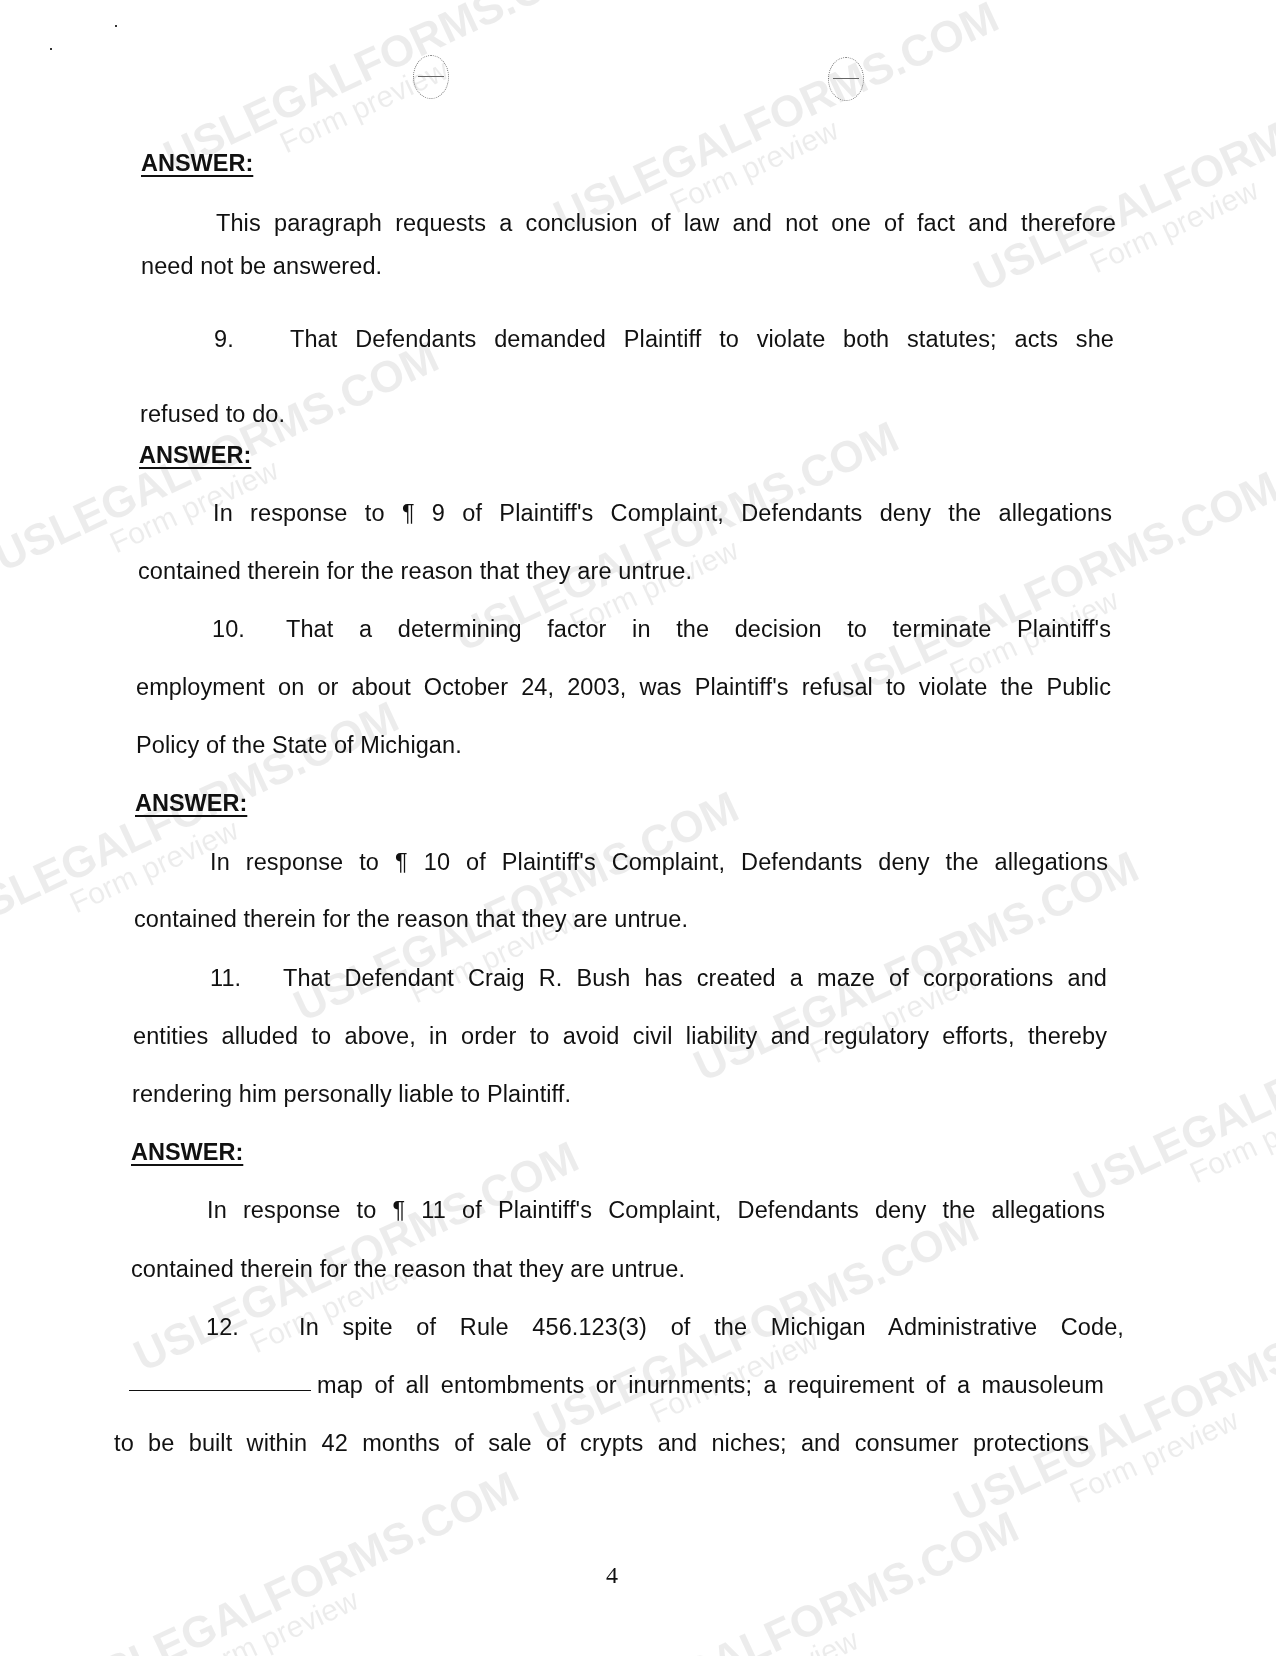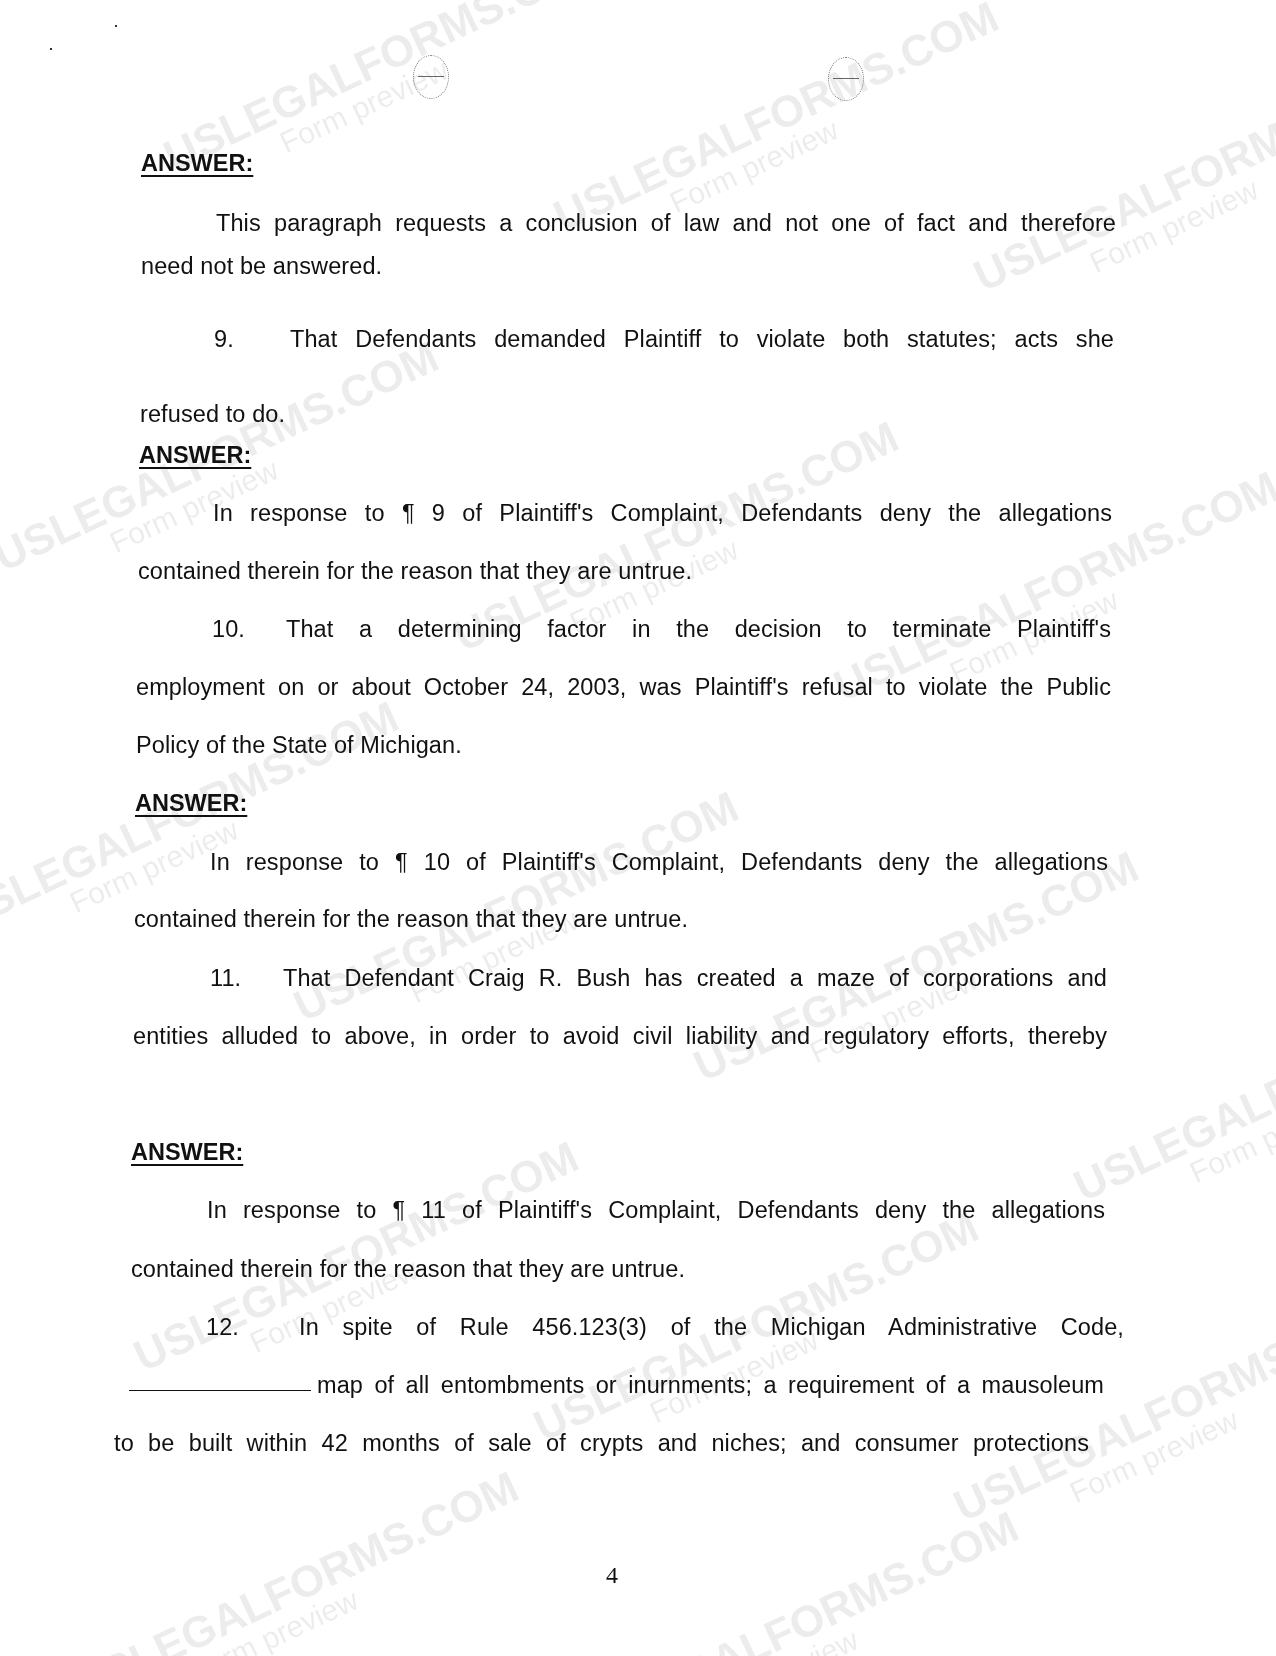--- a/index.html
+++ b/index.html
@@ -107,20 +107,21 @@
   <div class="line just" style="left:136px;top:674px;width:975px;">employment on or about October 24, 2003, was Plaintiff's refusal to violate the Public</div>
   <div class="line" style="left:136px;top:732px;">Policy of the State of Michigan.</div>
 
   <div class="heading" style="left:135px;top:790px;">ANSWER:</div>
   <div class="line just" style="left:210px;top:849px;width:898px;">In response to ¶ 10 of Plaintiff's Complaint, Defendants deny the allegations</div>
   <div class="line" style="left:134px;top:906px;">contained therein for the reason that they are untrue.</div>
 
   <div class="line" style="left:210px;top:965px;text-align:center;">11.</div>
   <div class="line just" style="left:283px;top:965px;width:824px;">That Defendant Craig R. Bush has created a maze of corporations and</div>
   <div class="line just" style="left:133px;top:1023px;width:974px;">entities alluded to above, in order to avoid civil liability and regulatory efforts, thereby</div>
+  <div class="line" style="left:132px;top:1081px;">rendering him personally liable to Plaintiff.</div>
 
   <div class="heading" style="left:131px;top:1139px;">ANSWER:</div>
   <div class="line just" style="left:207px;top:1197px;width:898px;">In response to ¶ 11 of Plaintiff's Complaint, Defendants deny the allegations</div>
   <div class="line" style="left:131px;top:1256px;">contained therein for the reason that they are untrue.</div>
 
   <div class="line" style="left:206px;top:1314px;">12.</div>
   <div class="line just" style="left:279px;top:1314px;width:825px;margin-left:20px;">In spite of Rule 456.123(3) of the Michigan Administrative Code,</div>
   <div class="line" style="left:129px;top:1372px;width:975px;display:flex;align-items:flex-start;">
     <span class="blank"></span>
     <span class="just" style="flex:1;">map of all entombments or inurnments; a requirement of a mausoleum</span>

